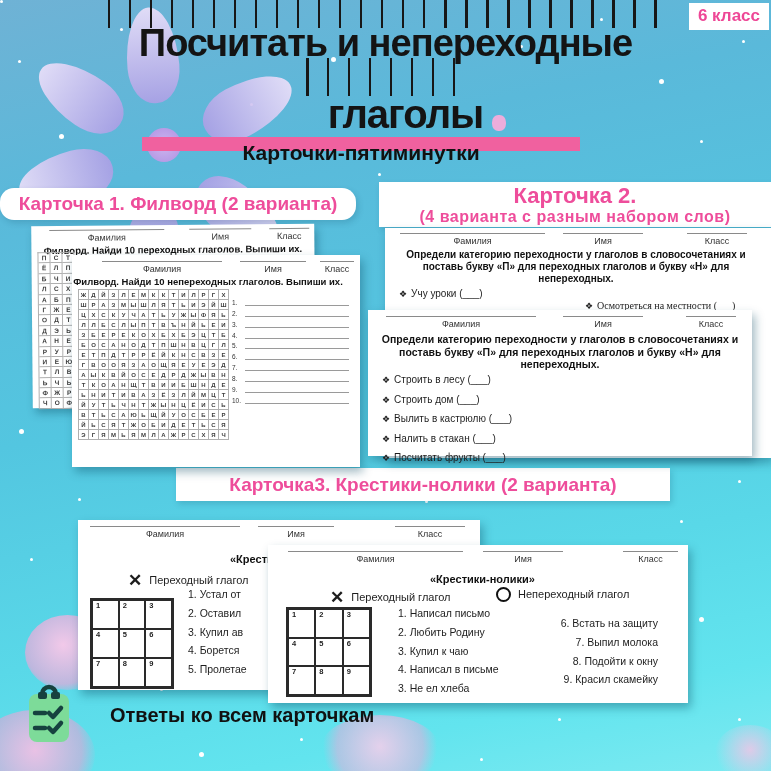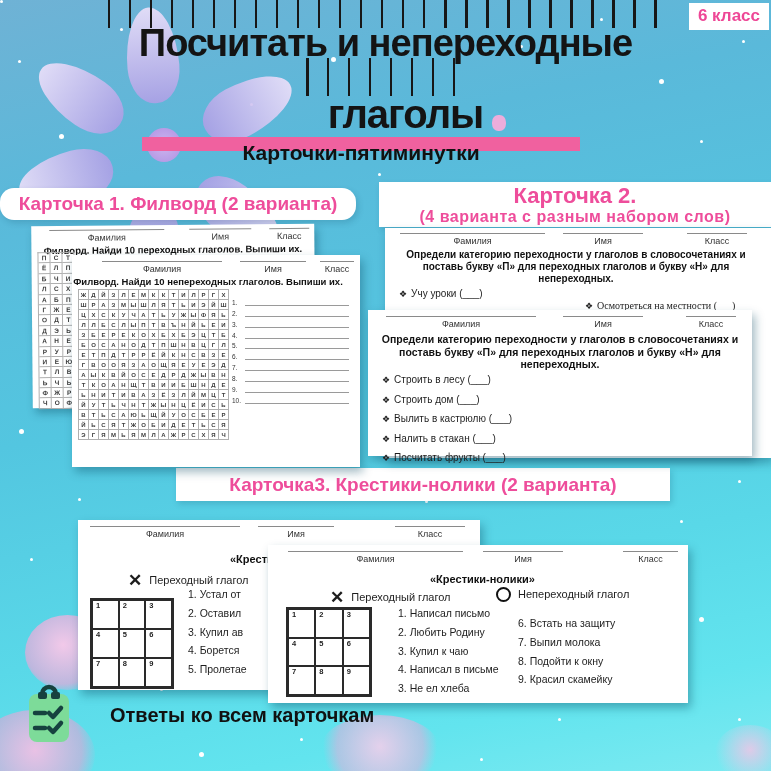--- a/index.html
+++ b/index.html
@@ -669,21 +669,21 @@
           <span class="tnum">9</span>
         </div>
       </div>
     <div class="nlist" style="left:130px;top:62px;width:130px;">
         <div class="litem">1.  Написал письмо</div>
         <div class="litem">2.  Любить Родину</div>
         <div class="litem">3.  Купил к чаю</div>
         <div class="litem">4.  Написал в письме</div>
         <div class="litem">3.  Не ел хлеба</div>
       </div>
-    <div class="nlist" style="left:250px;top:72px;width:140px;">
+    <div class="nlist" style="left:250px;top:72px;width:140px;text-align:right;">
         <div class="litem">6.  Встать на защиту</div>
         <div class="litem">7.  Выпил молока</div>
         <div class="litem">8.  Подойти к окну</div>
         <div class="litem">9.  Красил скамейку</div>
       </div>
   </div>
 
   <div class="clip-icon">
     <svg width="46" height="62" viewBox="0 0 46 62">
       <rect x="3" y="10" width="40" height="48" rx="8" fill="#7ddb99"></rect>

